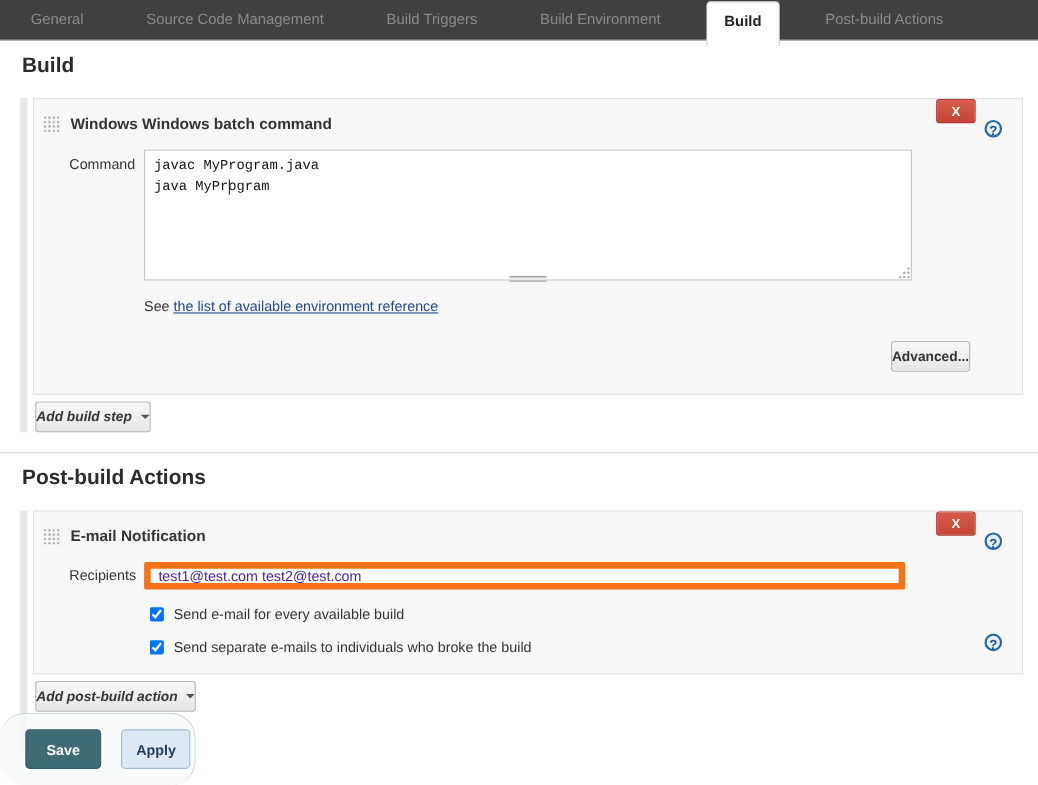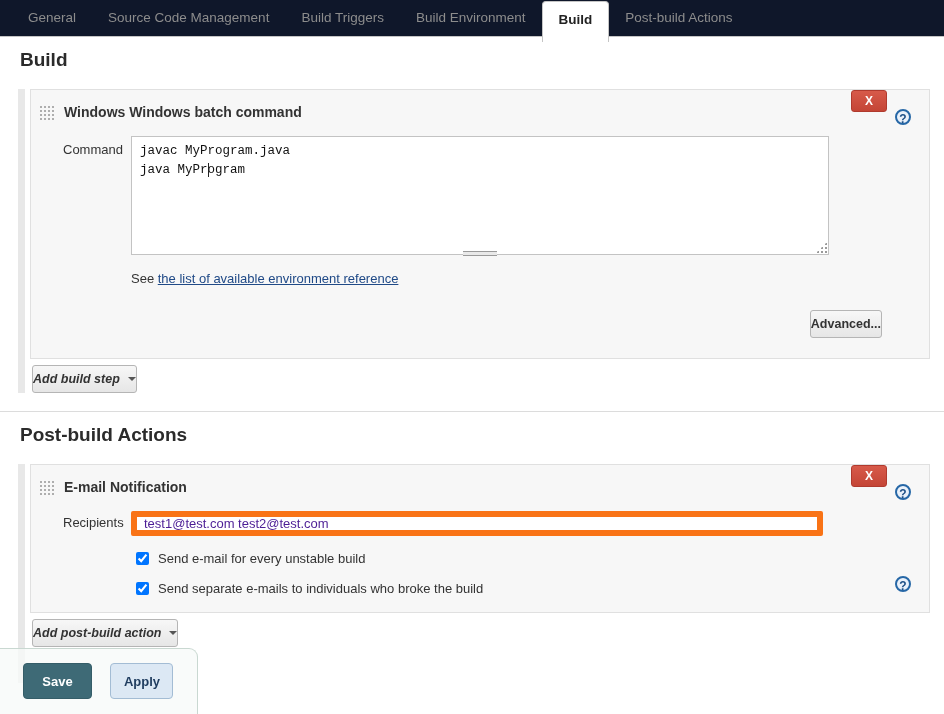--- a/index.html
+++ b/index.html
@@ -1,21 +1,21 @@
 <!DOCTYPE html>
 <html><head>
 <meta charset="utf-8">
 <style>
   * { margin:0; padding:0; box-sizing:border-box; }
   html,body { width:944px; height:714px; overflow:hidden; background:#fff;
     font-family:"Liberation Sans", sans-serif; color:#333; }
 
   
-  .tabbar { height:37px; background:#0f172a; border-bottom:1px solid #c5c5c5;
-    display:flex; align-items:flex-start; padding-left:12px; }
+  .tabbar { height:37px; background:#404040; border-bottom:1px solid #c5c5c5;
+    display:flex; align-items:flex-start; padding-left:12px;gap:25px; }
   .tab { line-height:36px; padding:0 16px; font-size:13.5px; color:#8c8c8c; cursor:pointer; white-space:nowrap; }
   .tab.active { background:#fff; border:1px solid #c5c5c5; border-bottom:none;
     border-radius:4px 4px 0 0; color:#222; font-weight:bold; height:41px; margin-top:1px; z-index:3; position:relative; }
 
   .page { padding:0 16px 0 20px; }
   h2.sect { font-size:19px; font-weight:bold; color:#2b2b2b; margin:12px 0 18px 0; }
 
   
   .step-wrap { position:relative; padding-left:10px; margin-bottom:4px; }
   .gutter { position:absolute; left:-2px; top:0; bottom:0; width:7px; background:#e8e8e8; }
@@ -66,23 +66,23 @@
   
   .rcp-input { width:692px; height:25px; border:6px solid #f97316; border-radius:2px;
     font-size:13px; padding:2px 7px; color:#4c1d95; background:#fff; font-family:"Liberation Sans", sans-serif; }
   .hint { margin:13px 48px 0 100px; font-size:13.2px; line-height:22px; color:#333; }
   .hint code { font-family:"Liberation Mono", monospace; font-size:12.3px; }
   .chk-row { margin:15px 0 0 105px; display:flex; align-items:center; font-size:13px; position:relative; }
   .chk-row input { margin-right:9px; width:13px; height:13px; cursor:pointer; }
   .chk-help { top:-5px; }
 
   
-  .bottom-sticker { position:fixed; left:0; bottom:0; width:198px; height:66px;
+  .bottom-sticker { position:fixed; left:0; bottom:0; width:178px; height:66px;
     background:rgba(247,250,249,0.78); border-top:1px solid #c9d8d1; border-right:1px solid #c9d8d1;
-    border-top-right-radius:9px; z-index:10; padding:14px 0 0 23px; }
+    border-top-right-radius:9px; z-index:10; padding:14px 0 0 23px;border-radius:23px; }
   .save-btn { width:69px; height:36px; background:#3e6a76; border:1px solid #355d68; border-radius:4px;
     color:#fff; font-weight:bold; font-size:13px; cursor:pointer; margin-right:14px;
     font-family:"Liberation Sans", sans-serif; }
   .apply-btn { width:63px; height:36px; background:#dce8f4; border:1px solid #a3bcd4; border-radius:4px;
     color:#1f3c5f; font-weight:bold; font-size:13px; cursor:pointer; font-family:"Liberation Sans", sans-serif; }
 </style>
 </head>
 <body>
 
 <div class="tabbar">
@@ -148,21 +148,21 @@
       <div class="help-icon help-top">?</div>
 
       <div class="frow">
         <div class="flabel" style="padding-top:4px;">Recipients</div>
         <input class="rcp-input" type="text" value="test1@test.com test2@test.com" style="">
       </div>
 
 
       <div class="chk-row">
         <input type="checkbox" checked="checked" style="">
-        <span>Send e-mail for every unstable build</span>
+        <span>Send e-mail for every available build</span>
       </div>
       <div class="chk-row">
         <input type="checkbox" checked="checked" style="">
         <span>Send separate e-mails to individuals who broke the build</span>
         <div class="help-icon chk-help">?</div>
       </div>
     </div>
 
     <span class="btn add-step">
       <span>Add post-build action</span>

